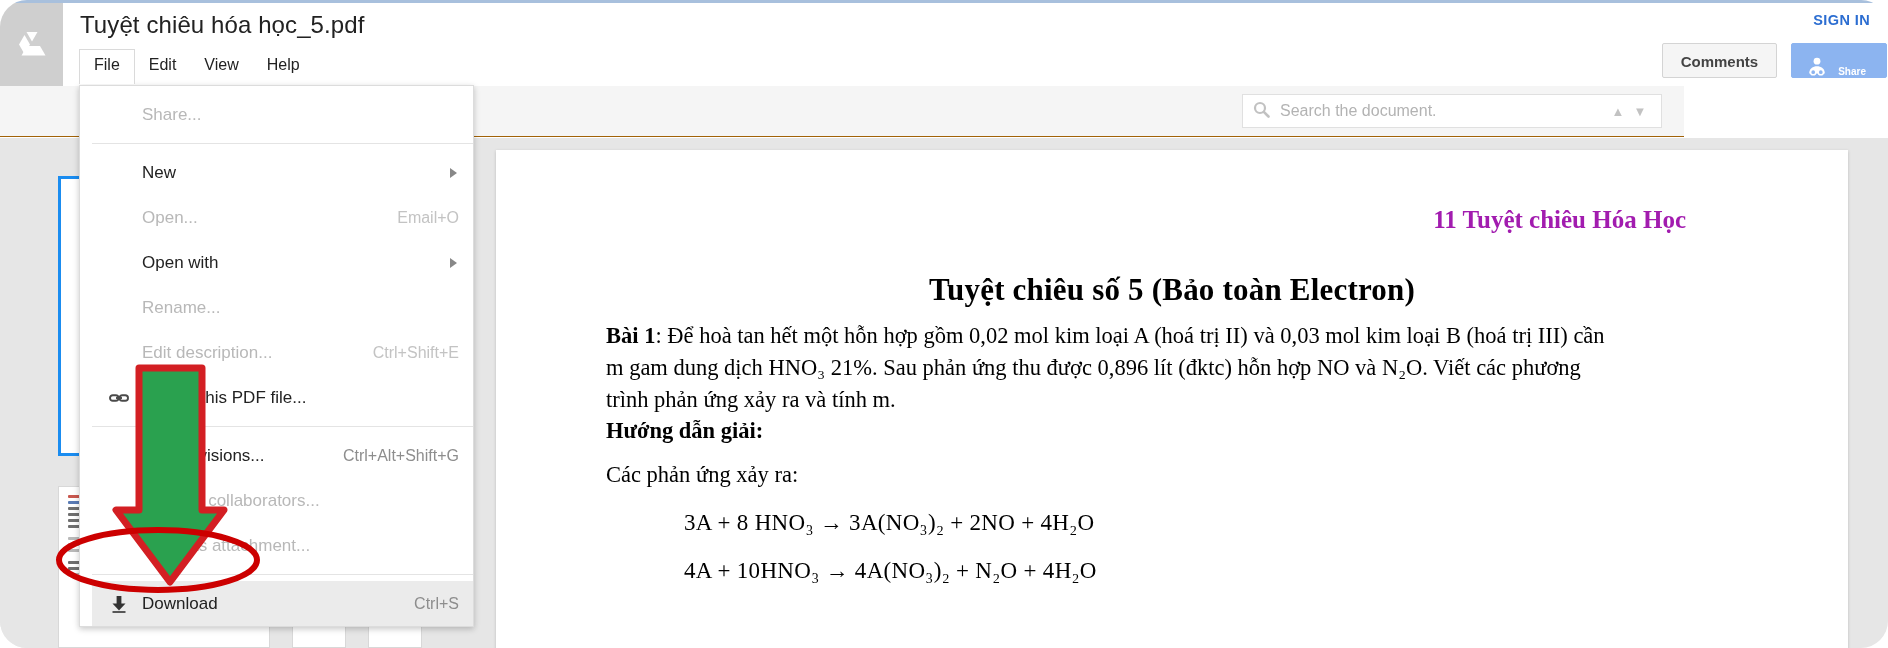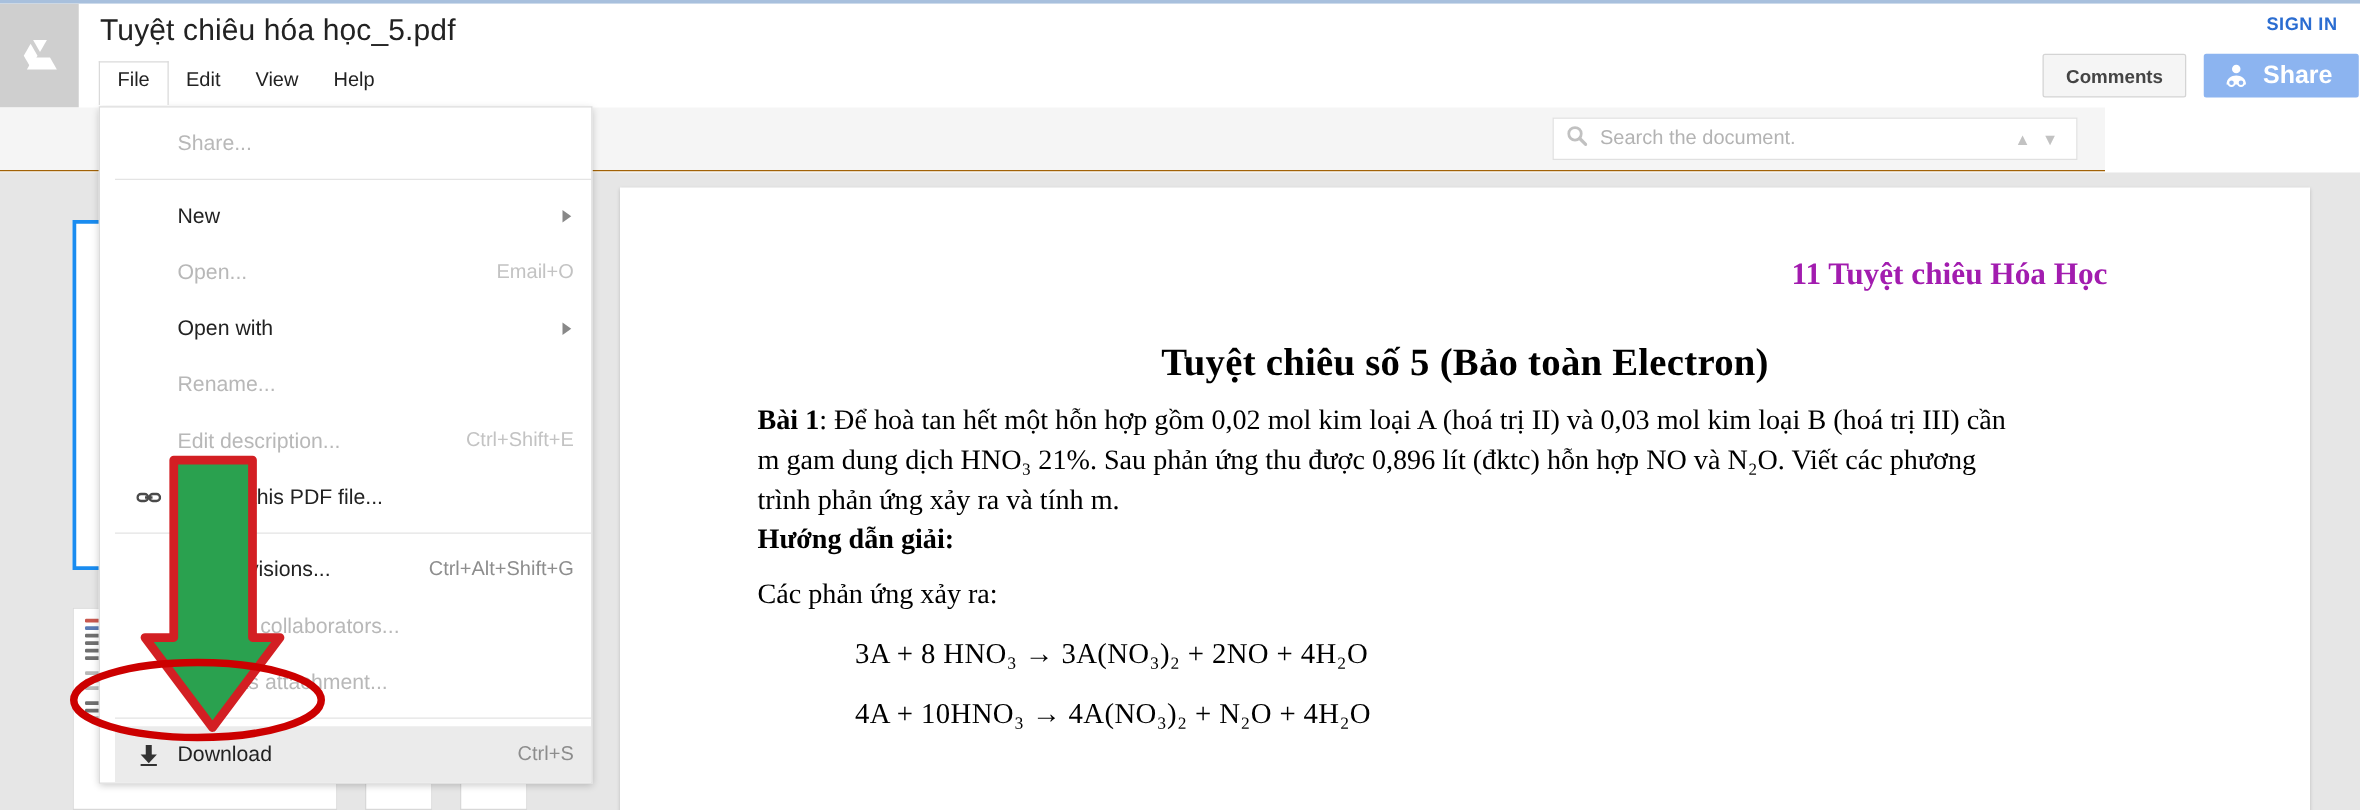--- a/index.html
+++ b/index.html
@@ -8,20 +8,21 @@
     width: 1888px; height: 648px;
     overflow: hidden;
     background: #fff;
     font-family: "Liberation Sans", sans-serif;
   }
   #app {
     position: relative;
     width: 1888px; height: 648px;
     background: #fff;
     overflow: hidden;
+    border-radius: 27px;
   }
 
   
   .top-hairline {
     position: absolute; left: 0; top: 0; width: 1888px; height: 3px;
     background: #a8c0dd;
   }
 
   
   .header {
@@ -75,23 +76,23 @@
     font-size: 15px; font-weight: bold; color: #444;
     padding: 8px 18px;
     height: 35px; line-height: 19px;
     white-space: nowrap;
   }
   .btn-share {
     background: #8cb4f0;
     border: 1px solid #8cb4f0;
     border-radius: 2px;
     height: 35px;
-    display: flex; align-items: center; gap: 10px;
+    display: flex; align-items: flex-end; gap: 10px;
     padding: 0 20px 0 14px;
-    color: #ffffff; font-size: 20px; font-weight: bold;
+    color: #ffffff; font-size: 10px; font-weight: bold;
     white-space: nowrap;
   }
   .btn-share svg { display: block; }
 
   
   .toolbar {
     position: absolute; left: 0; top: 86px; width: 1684px; height: 51px;
     background: #f5f5f5;
     border-bottom: 1px solid #a16207;
   }

